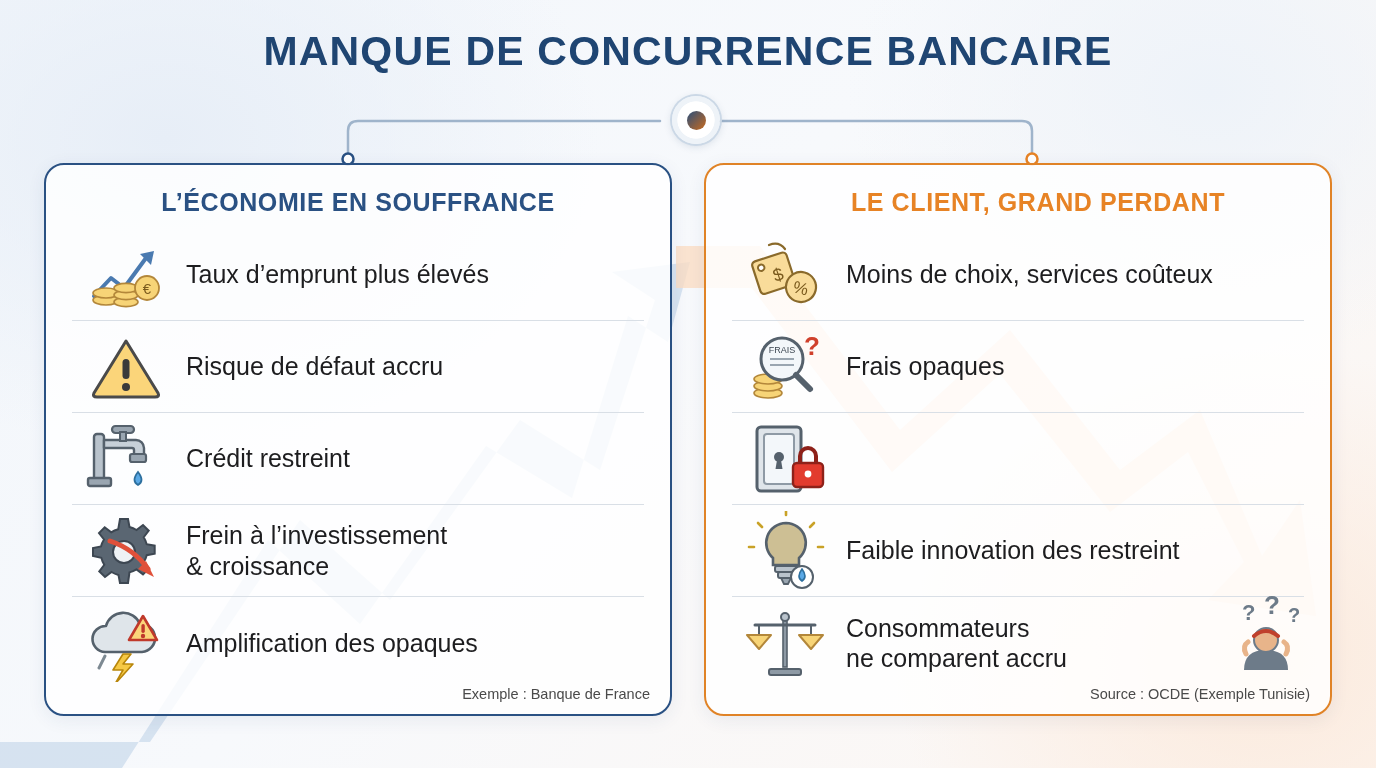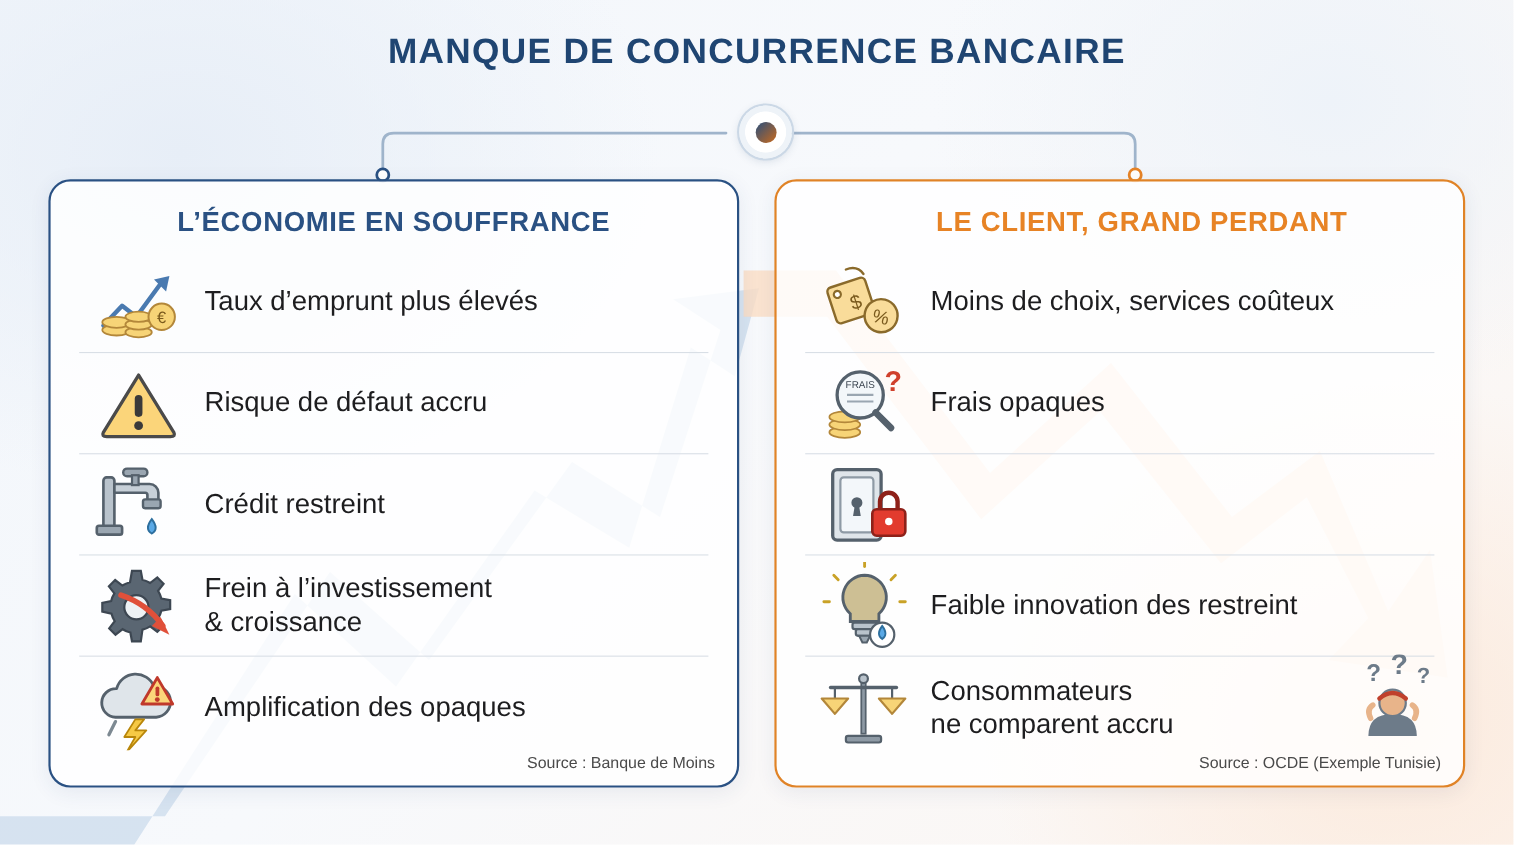--- a/index.html
+++ b/index.html
@@ -33,21 +33,21 @@
   }
 
   
   .title {
     position: absolute;
     top: 28px;
     left: 0;
     width: 100%;
     text-align: center;
     color: #1f4572;
-    font-size: 32px;
+    font-size: 41px;
     font-weight: bold;
     letter-spacing: 1.2px;
     white-space: nowrap;
   }
 
   
   .connector {
     position: absolute;
     top: 95px;
     left: 330px;
@@ -243,21 +243,21 @@
             <path d="M40 50 L30 66 H40 L32 80 L50 60 H40 L48 50 Z" fill="#f6c945" stroke="#b8860b" stroke-width="1.6" stroke-linejoin="round"></path>
             <path d="M22 52 L16 64" stroke="#7d8992" stroke-width="3" stroke-linecap="round"></path>
           </svg>
         </div>
         <div class="row-text">
           <span>Amplification des opaques</span>
         </div>
       </div>
 
     </div>
-    <div class="source">Source : Banque de Moins</div>
+    <div class="source">Exemple : Banque de France</div>
   </div>
 
   <div class="panel panel-right">
     <div class="panel-title">LE CLIENT, GRAND PERDANT</div>
     <div class="rows">
 
       <div class="row">
         <div class="row-icon">
           <svg width="86" height="76" viewBox="0 0 86 76">
             <g transform="rotate(-18 34 34)">

